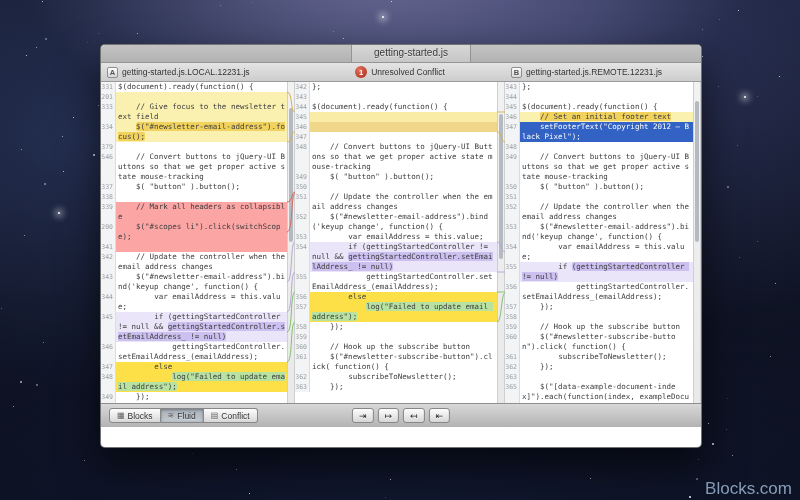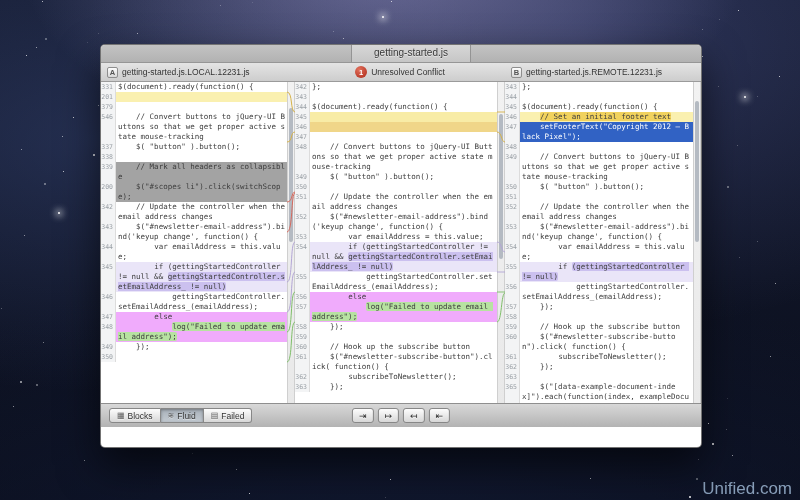--- a/index.html
+++ b/index.html
@@ -56,23 +56,23 @@
   .vsb{width:8px;background:linear-gradient(#f2f2f2,#e9e9e9);border-left:1px solid #cfcfcf;
     border-right:1px solid #cfcfcf;position:relative;box-sizing:border-box;}
   .vsb i{position:absolute;left:1px;right:1px;background:#b4bac2;border-radius:3px;display:block;}
   .ln{display:flex;line-height:10px;}
   .num{flex:0 0 15px;text-align:right;padding-right:2px;font-family:"DejaVu Sans Mono",monospace;
     font-size:6.5px;color:#9aa0a6;background:#f3f4f5;border-right:1px solid #dcdcdc;
     box-sizing:border-box;user-select:none;}
   .code{flex:1;font-family:"DejaVu Sans Mono",monospace;font-size:7.5px;color:#3c3c3c;
     white-space:pre-wrap;word-break:break-all;min-height:10px;padding-left:2px;}
   .hl-y{background:#faf0b0;}
-  .hl-p{background:#a3a3a3;}
+  .hl-p{background:#fca5a5;}
   .hl-pu{background:#eae5f8;}
-  .hl-g{background:#f0abfc;}
+  .hl-g{background:#fde047;}
   .hl-cy{background:#f8eca6;}
   .hl-co{background:#f0d689;}
   .hl-b{background:#3162c4;color:#fff;}
   .mk-y{background:#f1d25e;border-radius:2px;}
   .mk-p2{background:#cbc0ef;border-radius:2px;}
   .mk-g2{background:#b7e2a1;border-radius:2px;}
   .connectors{position:absolute;left:0;top:0;pointer-events:none;}
 
   
   .footer{height:23px;background:linear-gradient(#d8d8d8,#b3b3b3);border-top:1px solid #8f8f8f;
@@ -218,21 +218,21 @@
       <i style="left: 228px; top: 356px; width: 1px; height: 1px; opacity: 0.46;"></i>
       <i style="left: 130px; top: 423px; width: 2px; height: 2px; opacity: 0.73;"></i>
       <i style="left: 374px; top: 398px; width: 1px; height: 1px; opacity: 0.86;"></i>
       <i style="left: 185px; top: 98px; width: 1px; height: 1px; opacity: 0.22;"></i>
       <i style="left: 650px; top: 314px; width: 1px; height: 1px; opacity: 0.88;"></i>
     </div>
   <span class="glow" style="left:138px;top:66px"></span>
   <span class="glow" style="left:58px;top:212px"></span>
   <span class="glow" style="left:744px;top:96px"></span>
   <span class="glow" style="left:382px;top:16px"></span>
-  <div class="watermark">Unified.com</div>
+  <div class="watermark">Blocks.com</div>
 
   <div class="window">
 
     <div class="tabbar">
       <span class="doctab">getting-started.js</span>
     </div>
 
     <div class="filebar">
       <div class="fh left">
         <span class="badge">A</span>
@@ -252,20 +252,28 @@
       <div class="pane" data-pane="left">
           <div class="ln">
             <span class="num">331</span>
             <span class="code">$(document).ready(function() {</span>
           </div>
           <div class="ln">
             <span class="num">201</span>
             <span class="code hl-y"></span>
           </div>
           <div class="ln">
+            <span class="num">333</span>
+            <span class="code hl-y">    // Give focus to the newsletter text field</span>
+          </div>
+          <div class="ln">
+            <span class="num">334</span>
+            <span class="code hl-y"><span>    </span><span class="mk-y">$("#newsletter-email-address").focus();</span></span>
+          </div>
+          <div class="ln">
             <span class="num">379</span>
             <span class="code"></span>
           </div>
           <div class="ln">
             <span class="num">546</span>
             <span class="code">    // Convert buttons to jQuery-UI Buttons so that we get proper active state mouse-tracking</span>
           </div>
           <div class="ln">
             <span class="num">337</span>
             <span class="code">    $( "button" ).button();</span>
@@ -274,20 +282,24 @@
             <span class="num">338</span>
             <span class="code"></span>
           </div>
           <div class="ln">
             <span class="num">339</span>
             <span class="code hl-p">    // Mark all headers as collapsible</span>
           </div>
           <div class="ln">
             <span class="num">200</span>
             <span class="code hl-p">    $("#scopes li").click(switchScope);</span>
+          </div>
+          <div class="ln">
+            <span class="num">341</span>
+            <span class="code hl-p"></span>
           </div>
           <div class="ln">
             <span class="num">342</span>
             <span class="code">    // Update the controller when the email address changes</span>
           </div>
           <div class="ln">
             <span class="num">343</span>
             <span class="code">    $("#newsletter-email-address").bind('keyup change', function() {</span>
           </div>
           <div class="ln">
@@ -532,21 +544,21 @@
           <button class="segbtn">
             <span class="ico">▦</span>
             <span>Blocks</span>
           </button>
           <button class="segbtn sel">
             <span class="ico">≋</span>
             <span>Fluid</span>
           </button>
           <button class="segbtn">
             <span class="ico">▤</span>
-            <span>Failed</span>
+            <span>Conflict</span>
           </button>
         </div>
       <div class="mergebtns">
           <button class="segbtn mbtn">⇥</button>
           <button class="segbtn mbtn">↦</button>
           <button class="segbtn mbtn">↤</button>
           <button class="segbtn mbtn">⇤</button>
         </div>
     </div>
   </div>

